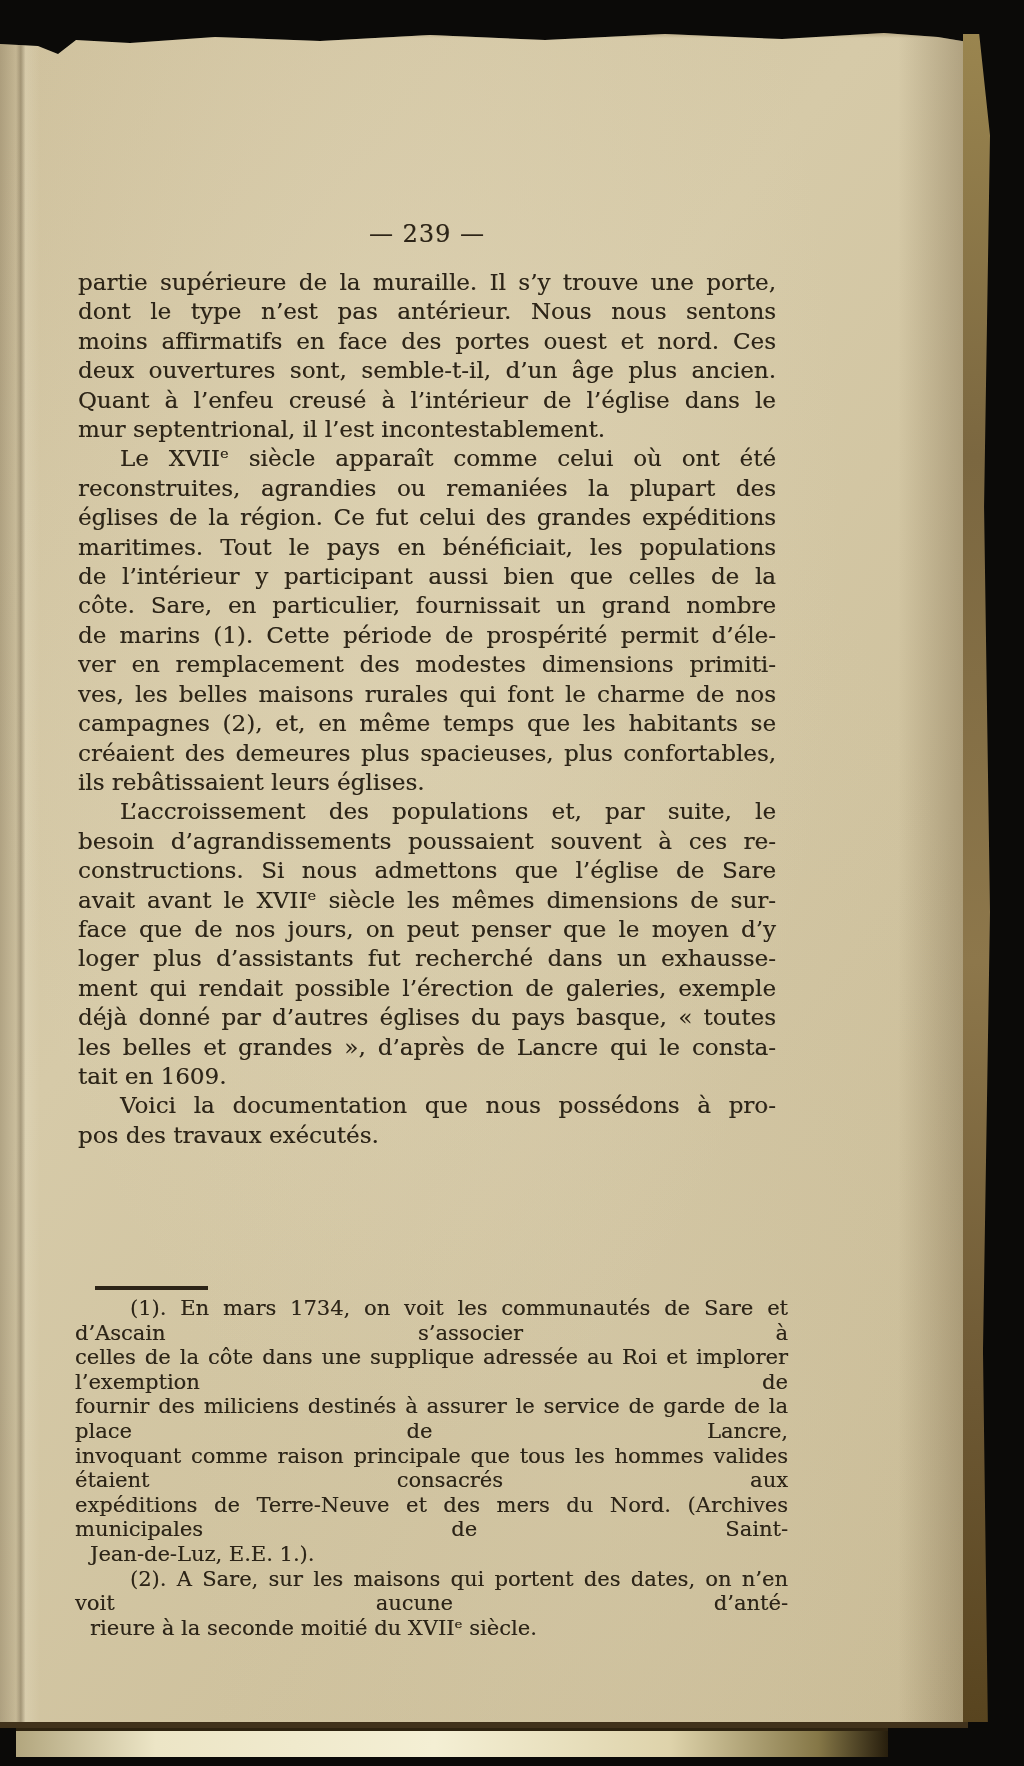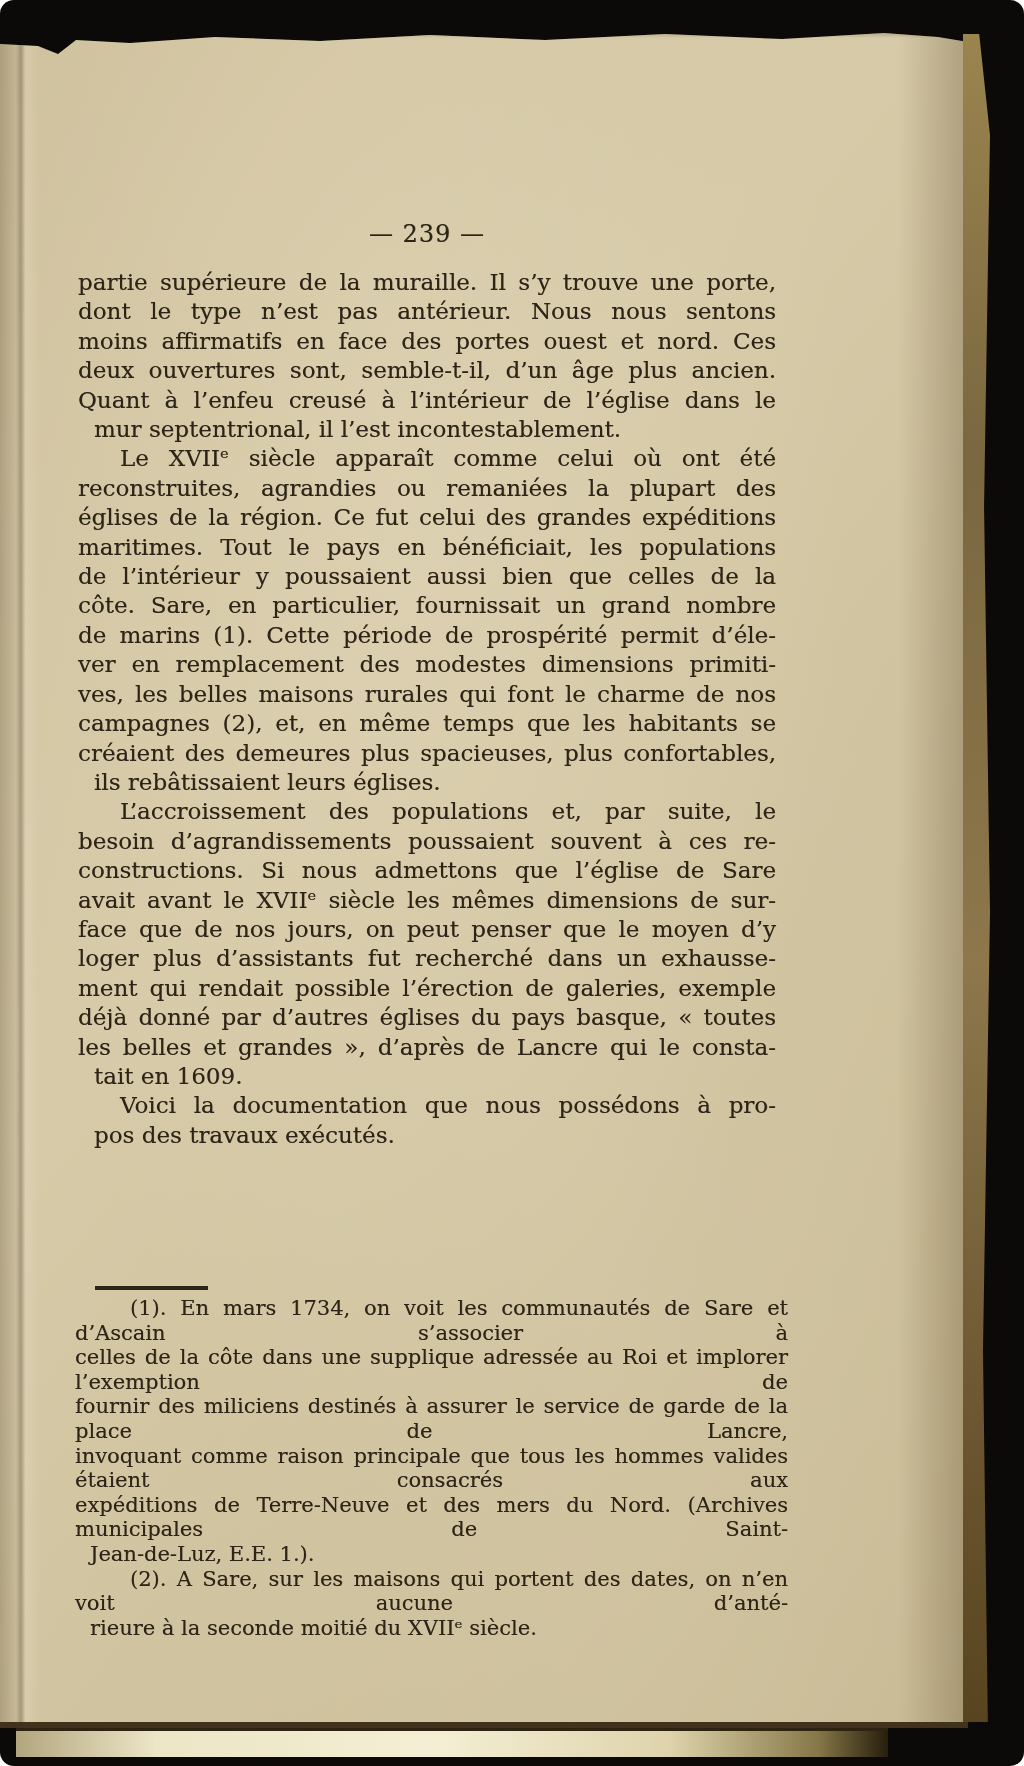--- a/index.html
+++ b/index.html
@@ -2,21 +2,20 @@
 <html><head>
 <meta charset="utf-8">
 <style>
   html,body { margin:0; padding:0; }
   .screenshot {
     position:relative;
     width:1024px; height:1766px;
     background:#0b0a08;
     overflow:hidden;
     font-family:"DejaVu Serif", serif;
-    border-radius:14px;
   }
   
   .page {
     position:absolute;
     left:0; top:30px;
     width:968px; height:1692px;
     background:
       radial-gradient(ellipse at 42% 28%, rgba(224,213,183,0.55) 0%, rgba(224,213,183,0) 55%),
       radial-gradient(ellipse at 62% 78%, rgba(214,202,170,0.45) 0%, rgba(214,202,170,0) 50%),
       linear-gradient(128deg, #cfc19d 0%, #d6caa8 38%, #cfc29e 68%, #c8ba94 100%);
@@ -58,21 +57,21 @@
   .ink { color:#2c2417; text-shadow:0.3px 0.3px 0 rgba(44,36,23,0.45); }
   .page-number {
     position:absolute; left:78px; top:190px; width:698px;
     text-align:center; font-size:24px; letter-spacing:1px;
   }
   .text-block {
     position:absolute; left:78px; top:238px; width:698px;
     font-size:23px; line-height:29.4px;
   }
   .text-block .line { text-align:justify; text-align-last:justify; }
-  .text-block .line.last { text-align-last:left;margin-left:16px; }
+  .text-block .line.last { text-align-last:left; }
   .text-block .line.indent { text-indent:42px; }
   .footnote-rule {
     position:absolute; left:95px; top:1256px; width:113px; height:4px;
     background:#2c2417;
   }
   .footnotes {
     position:absolute; left:75px; top:1266px; width:713px;
     font-size:21px; line-height:24.6px;
   }
   .footnotes .line { text-align:justify; text-align-last:justify; }
@@ -97,21 +96,21 @@
           <div class="line">moins affirmatifs en face des portes ouest et nord. Ces</div>
           <div class="line">deux ouvertures sont, semble-t-il, d’un âge plus ancien.</div>
           <div class="line">Quant à l’enfeu creusé à l’intérieur de l’église dans le</div>
           <div class="line last">mur septentrional, il l’est incontestablement.</div>
         </div>
         <div class="paragraph">
           <div class="line indent">Le XVIIᵉ siècle apparaît comme celui où ont été</div>
           <div class="line">reconstruites, agrandies ou remaniées la plupart des</div>
           <div class="line">églises de la région. Ce fut celui des grandes expéditions</div>
           <div class="line">maritimes. Tout le pays en bénéficiait, les populations</div>
-          <div class="line">de l’intérieur y poussaient aussi bien que celles de la</div>
+          <div class="line">de l’intérieur y participant aussi bien que celles de la</div>
           <div class="line">côte. Sare, en particulier, fournissait un grand nombre</div>
           <div class="line">de marins (1). Cette période de prospérité permit d’éle-</div>
           <div class="line">ver en remplacement des modestes dimensions primiti-</div>
           <div class="line">ves, les belles maisons rurales qui font le charme de nos</div>
           <div class="line">campagnes (2), et, en même temps que les habitants se</div>
           <div class="line">créaient des demeures plus spacieuses, plus confortables,</div>
           <div class="line last">ils rebâtissaient leurs églises.</div>
         </div>
         <div class="paragraph">
           <div class="line indent">L’accroissement des populations et, par suite, le</div>

